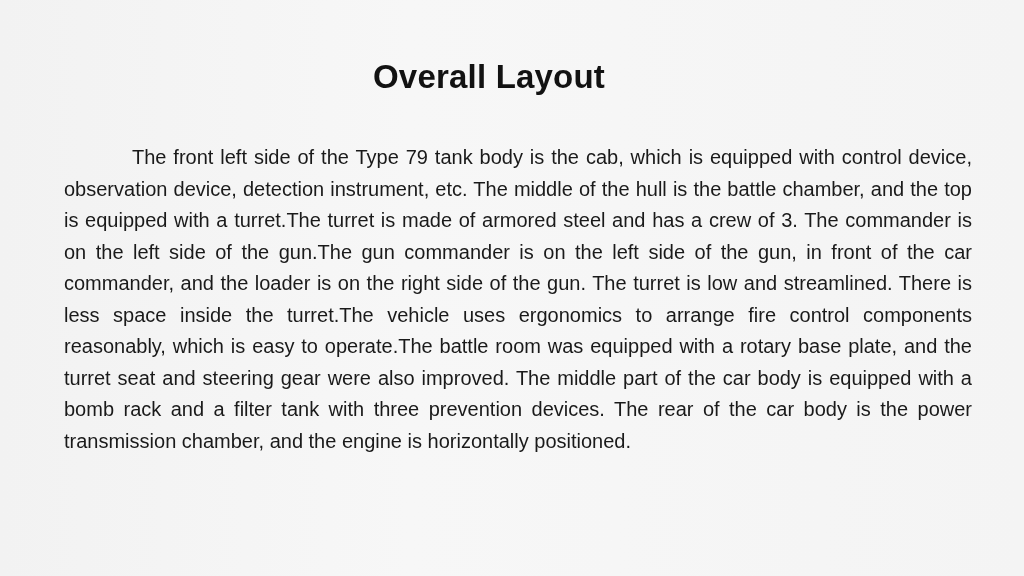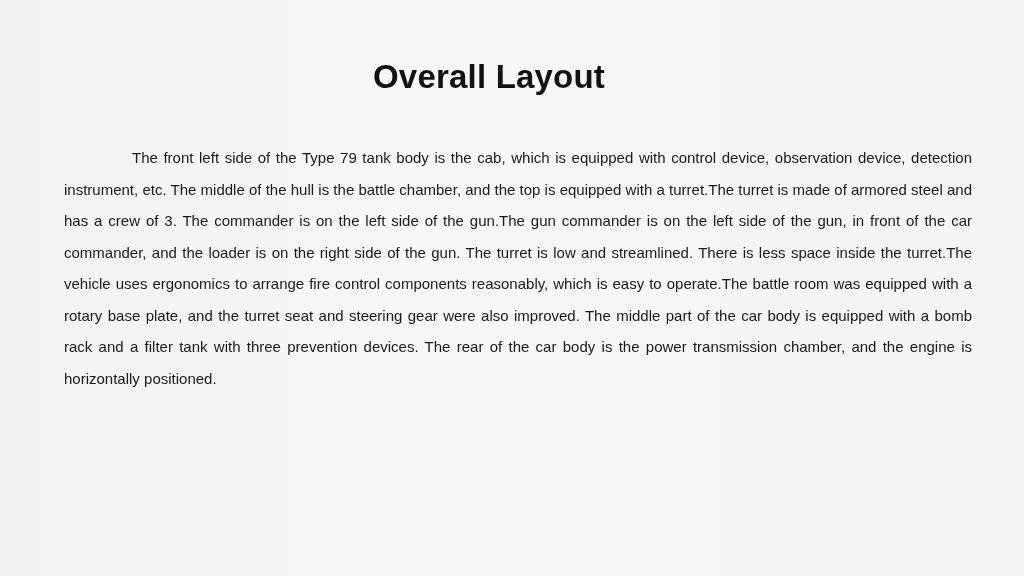--- a/index.html
+++ b/index.html
@@ -33,21 +33,21 @@
     font-family: "Liberation Sans", sans-serif;
   }
   .body-block {
     position: absolute;
     top: 142px;
     left: 64px;
     width: 908px;
   }
   .body-text {
     margin: 0;
-    font-size: 15px;
+    font-size: 20px;
     line-height: 31.5px;
     color: #1a1a1a;
     text-align: justify;
     text-justify: inter-word;
     text-indent: 68px;
     font-family: "Liberation Sans", sans-serif;
   }
 </style>
 </head>
 <body>

